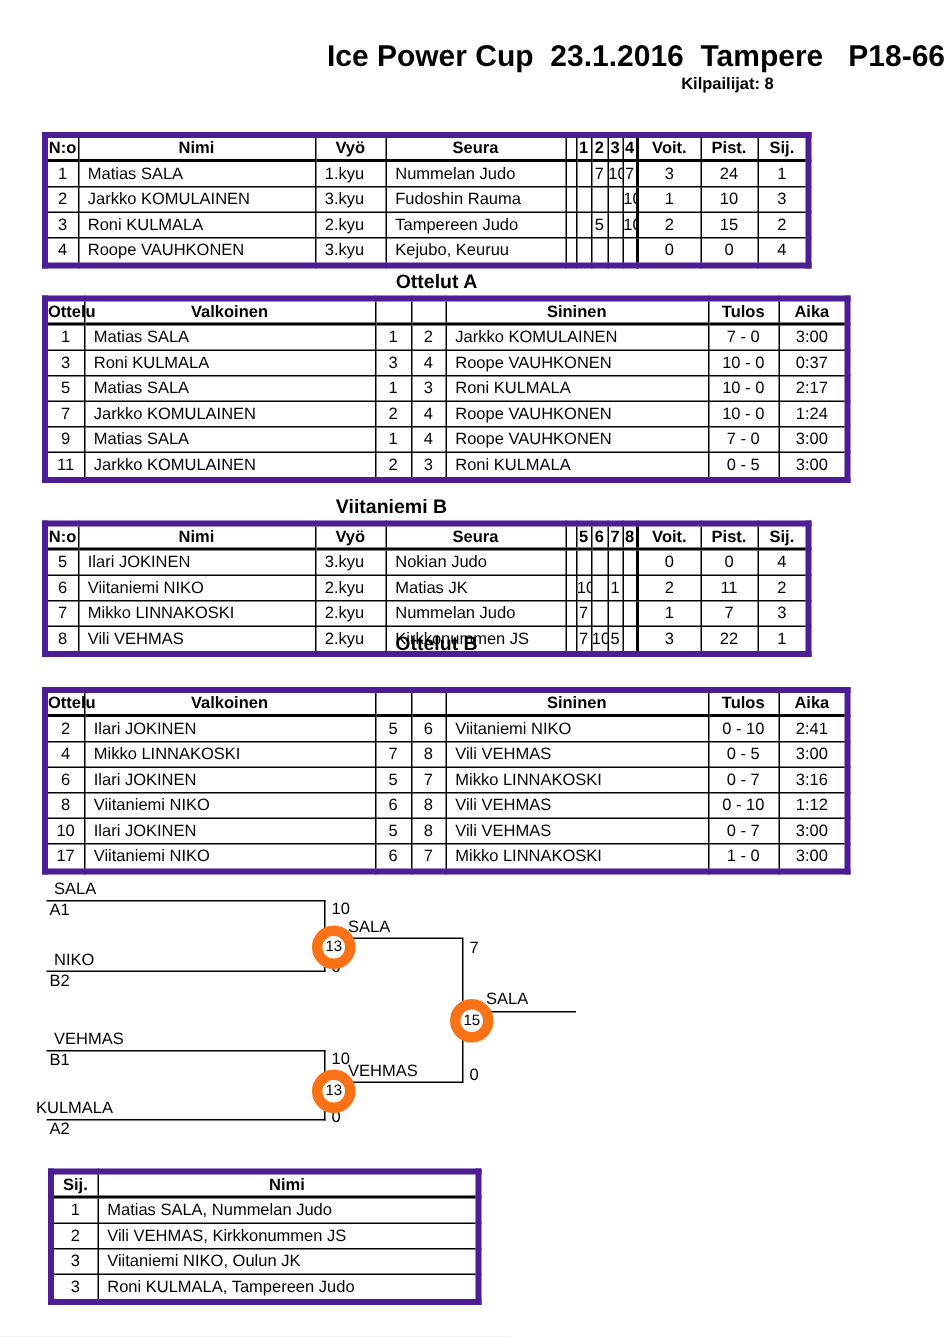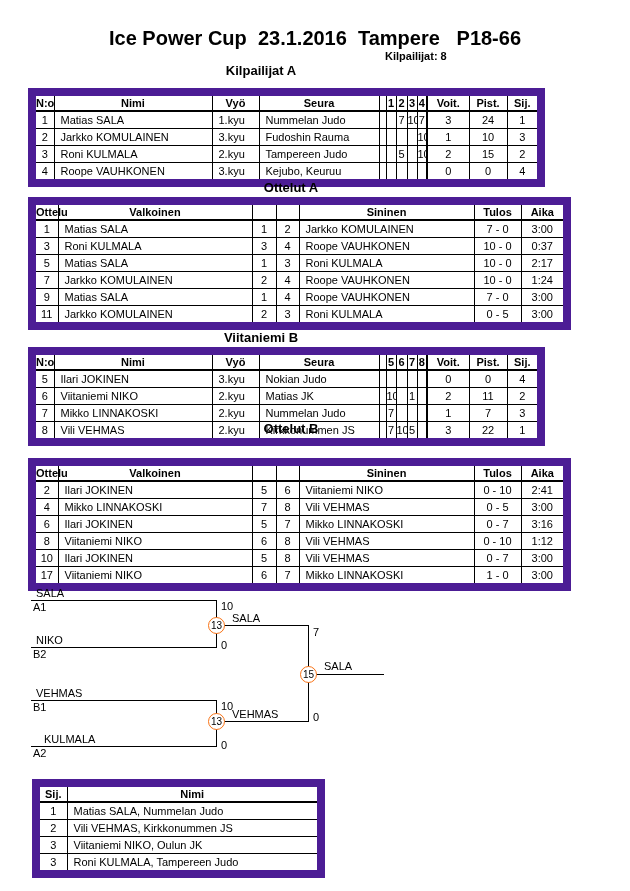--- a/index.html
+++ b/index.html
@@ -1,43 +1,42 @@
 <!DOCTYPE html>
 <html><head>
 <meta charset="utf-8">
 <style>
   html,body{margin:0;padding:0;background:#e8e8e8}
   .page{position:relative;width:630px;height:891px;background:#ffffff;overflow:hidden;
         font-family:"Liberation Sans",sans-serif;color:#000}
-  .title{position:absolute;left:0;top:27px;width:630px;text-align:center;
+  .title{position:absolute;left:0;top:27px;width:630px;text-align:right;
          font-weight:bold;font-size:20px;white-space:pre}
-  .kilp8{position:absolute;left:385px;top:50px;width:200px;text-align:left;
+  .kilp8{position:absolute;left:385px;top:50px;width:200px;text-align:center;
          font-weight:bold;font-size:11px}
   .h{position:absolute;font-weight:bold;font-size:13px;line-height:14px;text-align:center;white-space:nowrap}
-  .grid{position:absolute;border-collapse:collapse;table-layout:fixed;background:#fff;border:8px solid #4c1d95}
+  .grid{position:absolute;border-collapse:collapse;table-layout:fixed;background:#fff;border:4px solid #4c1d95}
   .grid th,.grid td{border:1px solid #000;font-size:11px;height:16px;padding:0;text-align:center;
         white-space:nowrap;overflow:hidden;font-weight:normal;vertical-align:middle}
   .grid th{font-weight:bold;height:14px;border-bottom:2px solid #000;overflow:visible}
   .l{text-align:left !important;padding-left:6px !important}
   .bL{border-left:2px solid #000 !important}
   .t{position:absolute;font-size:11px;line-height:11px;white-space:nowrap}
   .hline{position:absolute;height:1px;background:#000}
   .vline{position:absolute;width:1px;background:#000}
-  .node{position:absolute;width:15px;height:15px;border:1px solid #f97316;border-radius:50%;
+  .node{position:absolute;width:15px;height:15px;border:7px solid #f97316;border-radius:50%;
         background:#fff;font-size:10px;line-height:15px;text-align:center}
 </style>
 </head>
 <body>
 
 <div class="page">
 
   <div class="title">Ice Power Cup  23.1.2016  Tampere   P18-66</div>
   <div class="kilp8">Kilpailijat: 8</div>
 
-  <div class="h" style="left:111px;top:64px;width:300px">Kilpailijat A</div>
 
   <table class="grid" style="left:28px;top:88px;width:509px">
     <colgroup>
         <col style="width:22px">
         <col style="width:158px">
         <col style="width:47px">
         <col style="width:120px">
         <col style="width:7px">
         <col style="width:10px">
         <col style="width:11px">
@@ -370,21 +369,21 @@
   </tbody>
     </table>
 
   <div>
     <div class="t" style="left:36px;top:588px">SALA</div>
     <div class="t" style="left:33px;top:602px">A1</div>
     <div class="t" style="left:36px;top:635px">NIKO</div>
     <div class="t" style="left:33px;top:649px">B2</div>
     <div class="t" style="left:36px;top:688px">VEHMAS</div>
     <div class="t" style="left:33px;top:702px">B1</div>
-    <div class="t" style="left:44px;top:734px">KULMALA</div>
+    <div class="t" style="left:24px;top:734px">KULMALA</div>
     <div class="t" style="left:33px;top:748px">A2</div>
 
     <div class="hline" style="left:31px;top:600px;width:186px"></div>
     <div class="hline" style="left:31px;top:647px;width:186px"></div>
     <div class="vline" style="left:216px;top:600px;height:48px"></div>
     <div class="hline" style="left:224px;top:625px;width:84px"></div>
     <div class="hline" style="left:31px;top:700px;width:186px"></div>
     <div class="hline" style="left:31px;top:746px;width:186px"></div>
     <div class="vline" style="left:216px;top:700px;height:47px"></div>
     <div class="hline" style="left:224px;top:721px;width:84px"></div>

